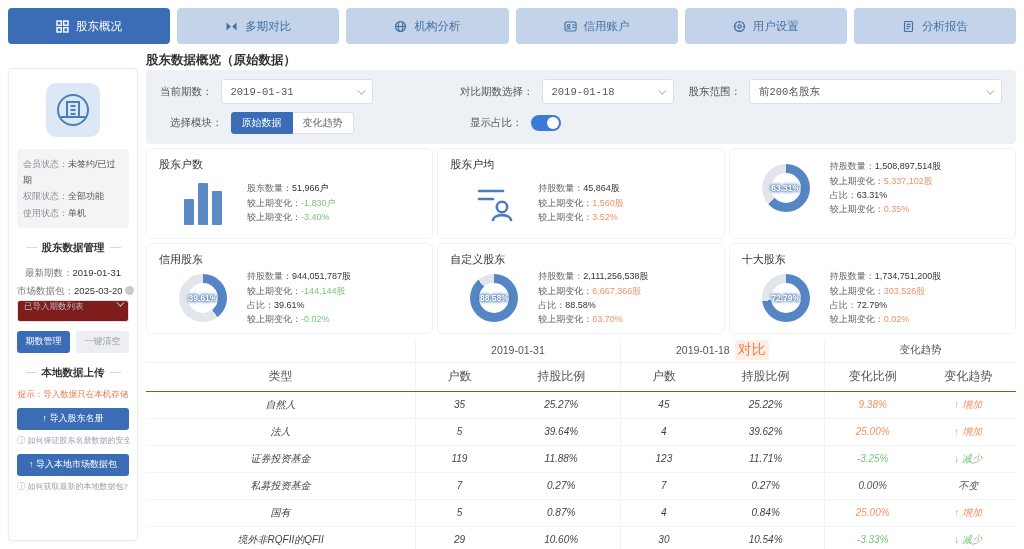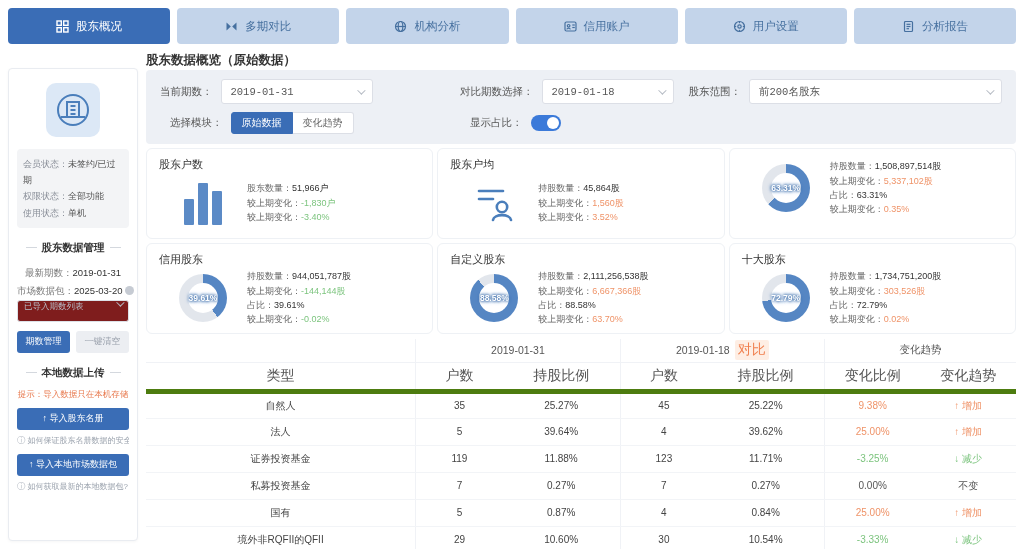--- a/index.html
+++ b/index.html
@@ -77,22 +77,22 @@
   .bars { display:flex; align-items:flex-end; gap:4px; height:44px; }
   .bars i { display:block; width:10px; background:#5b8ac6; border-radius:1px; }
   .bars i:nth-child(1){height:26px;} .bars i:nth-child(2){height:42px;} .bars i:nth-child(3){height:34px;}
   .donut { width:48px; height:48px; border-radius:50%; position:relative; }
   .donut::before { content:""; position:absolute; left:9px; top:9px; width:30px; height:30px; border-radius:50%; background:#fff; }
   .donut-label { position:absolute; inset:0; display:flex; align-items:center; justify-content:center; font-size:8.5px; font-weight:bold; color:#fff; text-shadow:0 0 3px #3f70ad,0 0 3px #3f70ad,0 0 4px #3f70ad; z-index:1; }
   
   table { width:100%; margin-top:5px; border-collapse:collapse; background:#fff; }
   td,th { text-align:center; font-weight:normal; }
   .group-row td { height:23px; font-size:10.5px; color:#555; border-bottom:1px solid #f0f2f6; }
-  .head-row td { height:29px; font-size:14px; color:#555; border-bottom:5px solid #4d7c0f; }
-  .body-row td { height:27px; font-size:10px; color:#444; border-bottom:1px solid #f2f4f7; }
+  .head-row td { height:29px; font-size:12px; color:#555; border-bottom:1px solid #4d7c0f; }
+  .body-row td { height:27px; font-size:10px; color:#444; border-bottom:1px solid #f2f4f7;font-style:italic; }
   td.sep { border-left:1px solid #f0f2f6; }
   .badge { display:inline-block; margin-left:5px; padding:1px 3px; background:#feeee4; color:#f0804f; font-size:14px; border-radius:2px; }
   tr[data-dir="up"] .c-chg, tr[data-dir="up"] .c-trend { color:#ef9368; }
   tr[data-dir="down"] .c-chg, tr[data-dir="down"] .c-trend { color:#7cc47e; }
   tr[data-dir="flat"] .c-chg, tr[data-dir="flat"] .c-trend { color:#555; }
 </style>
 </head>
 <body>
 
 <div class="topnav">

